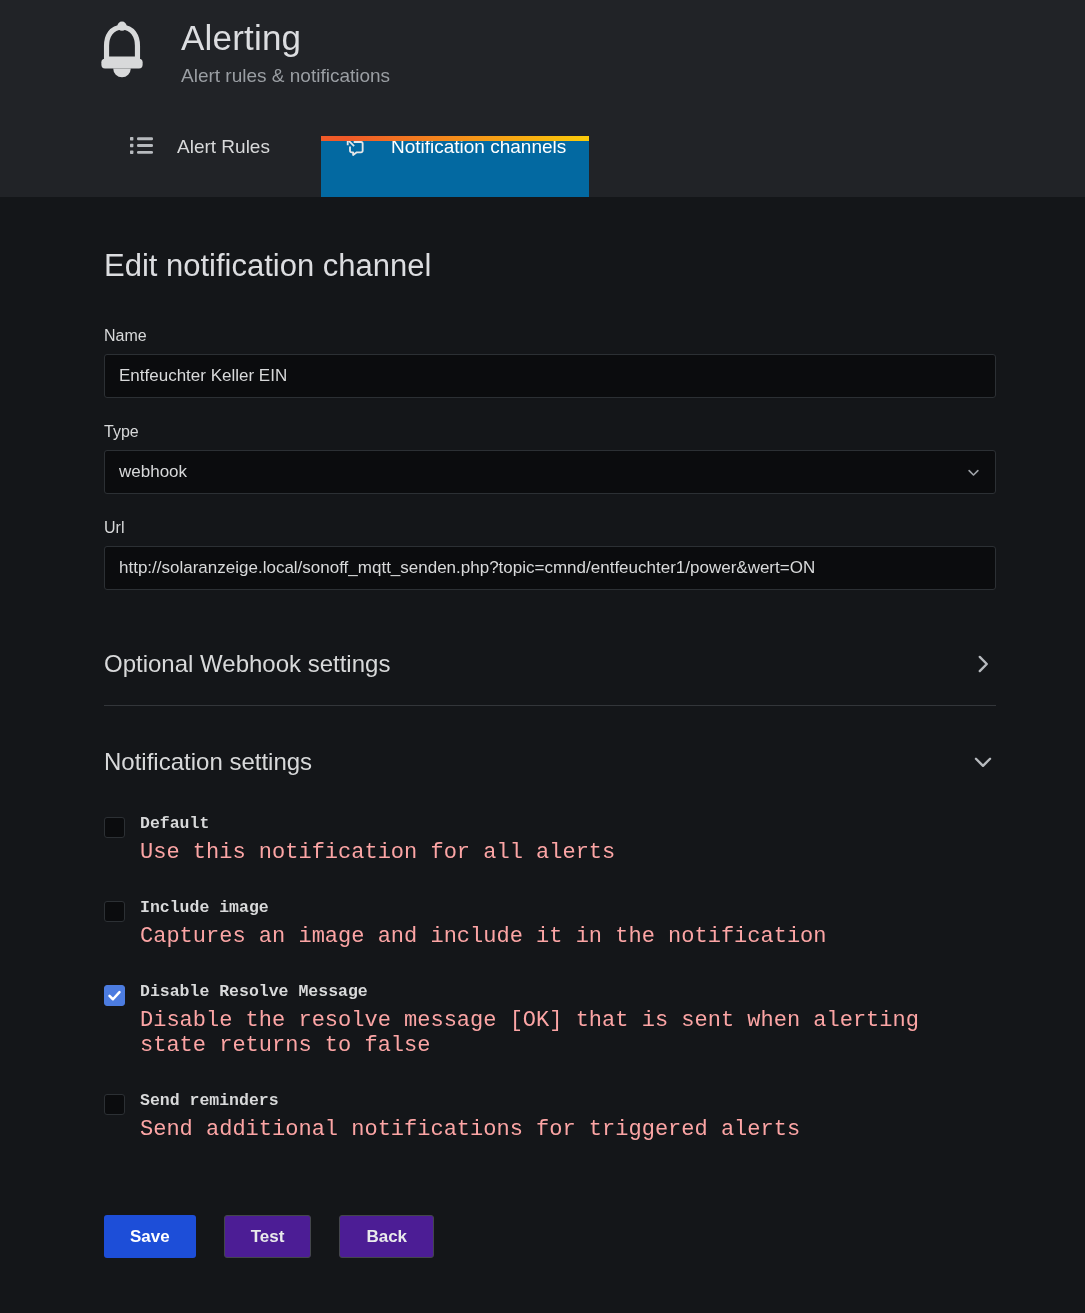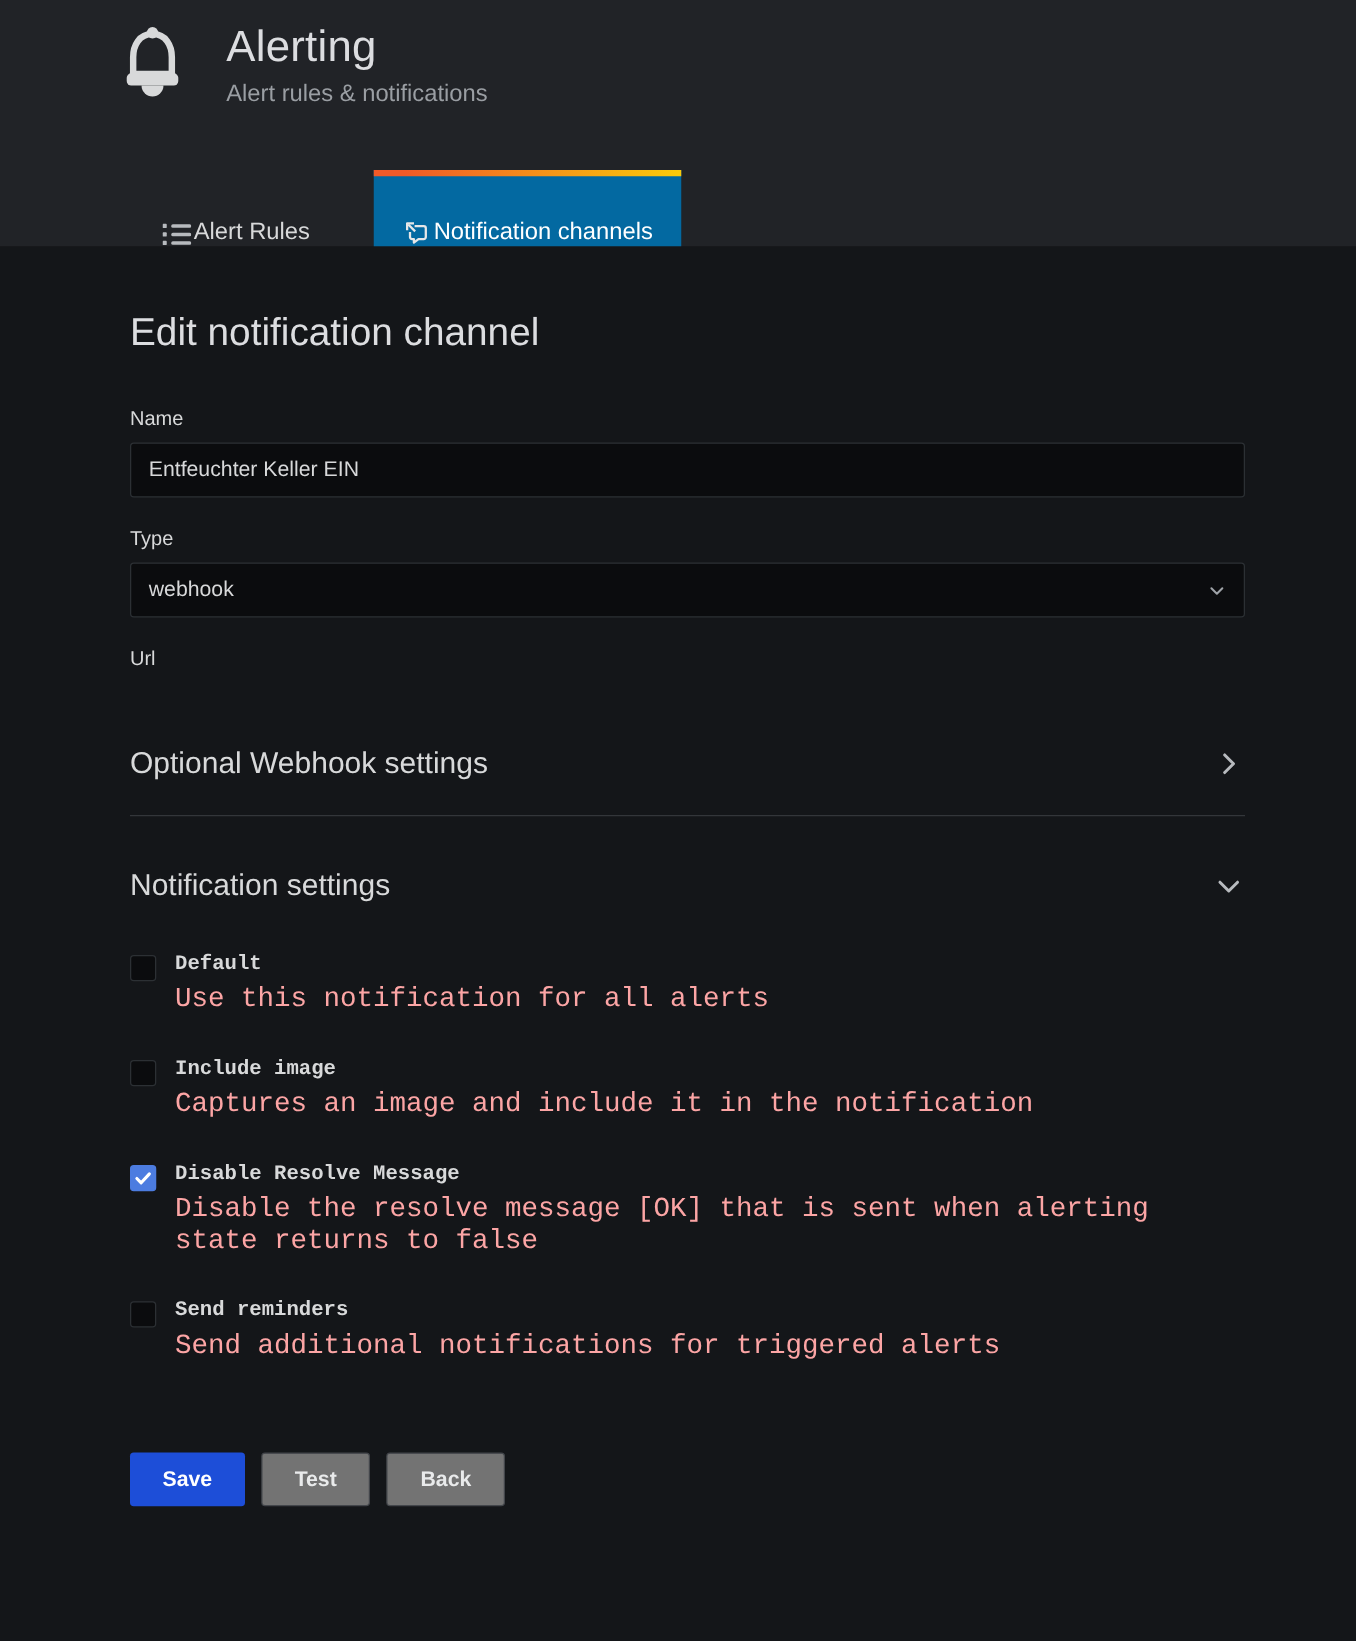--- a/index.html
+++ b/index.html
@@ -13,21 +13,21 @@
 
   
   .page-header { background:#212327; height:197px; display:flex; flex-direction:column; }
   .header-top { display:flex; align-items:flex-start; padding:18px 0 0 94px; flex:1; }
   .bell-wrap { width:56px; height:66px; margin-top:2px; }
   .header-titles { margin-left:31px; }
   .page-title { font-size:35px; font-weight:500; color:#dcdde0; letter-spacing:0.2px; }
   .page-subtitle { font-size:19px; color:#9a9ea3; margin-top:7px; font-weight:400; }
 
   .tabs-row { display:flex; align-items:stretch; height:61px; padding-left:128px; }
-  .tab { display:flex; align-items:flex-end; gap:2px; font-size:19px; color:#d8d9da; cursor:pointer; }
+  .tab { display:flex; align-items:flex-start; gap:24px; font-size:19px; color:#d8d9da; cursor:pointer; }
   .tab-inactive { padding:0 2px; }
   .tab-active {
     margin-left:49px; padding:0 23px;
     background:#0369a1; color:#fff; position:relative;
   }
   .tab-active::before {
     content:""; position:absolute; top:0; left:0; right:0; height:5px;
     background:linear-gradient(to right, #f05a28 10%, #fbca0a 99%);
   }
   .tab .ticon { display:flex; align-items:center; }
@@ -74,21 +74,21 @@
   .option-desc { font-size:22px; font-weight:400; color:#fca5a5; margin-top:7px; }
 
   
   .button-row { display:flex; margin-top:73px; }
   .btn {
     height:43px; padding:0 26px; border-radius:3px;
     font-size:17px; font-weight:600; cursor:pointer;
     font-family:"Liberation Sans", sans-serif;
   }
   .btn-primary { background:#1d4ed8; color:#fff; border:none; }
-  .btn-secondary { background:#737373; color:#e9eaeb; border:1px solid #43464b; margin-left:13px; }
+  .btn-secondary { background:#4c1d95; color:#e9eaeb; border:1px solid #43464b; margin-left:28px; }
 </style>
 </head>
 <body>
 
 <header class="page-header">
   <div class="header-top">
     <div class="bell-wrap">
       <svg width="56" height="66" viewBox="0 0 54 64" fill="none">
         <circle cx="27" cy="6" r="4.5" fill="#d8d9da"></circle>
         <path d="M27 7 C16.5 7 12 16 12 25 L12 38 L42 38 L42 25 C42 16 37.5 7 27 7 Z" stroke="#d8d9da" stroke-width="5" fill="none" stroke-linejoin="round"></path>
@@ -144,20 +144,21 @@
         <span style="display:flex;">
           <svg width="15" height="15" viewBox="0 0 24 24" fill="none" stroke="#9fa3a8" stroke-width="2.6" stroke-linecap="round" stroke-linejoin="round">
               <path d="M5 9 l7 7 7-7"></path>
             </svg>
         </span>
       </div>
     </div>
 
     <div class="form-group">
       <label class="form-label">Url</label>
+      <input class="gf-input" type="text" value="http://solaranzeige.local/sonoff_mqtt_senden.php?topic=cmnd/entfeuchter1/power&amp;wert=ON" style="">
     </div>
   </div>
 
   <div class="section-header section-divided">
     <span class="section-title">Optional Webhook settings</span>
     <span style="display:flex;">
       <svg width="26" height="26" viewBox="0 0 24 24" fill="none" stroke="#b7babe" stroke-width="2.2" stroke-linecap="round" stroke-linejoin="round">
           <path d="M9 5.5 l6.5 6.5 -6.5 6.5"></path>
         </svg>
     </span>

